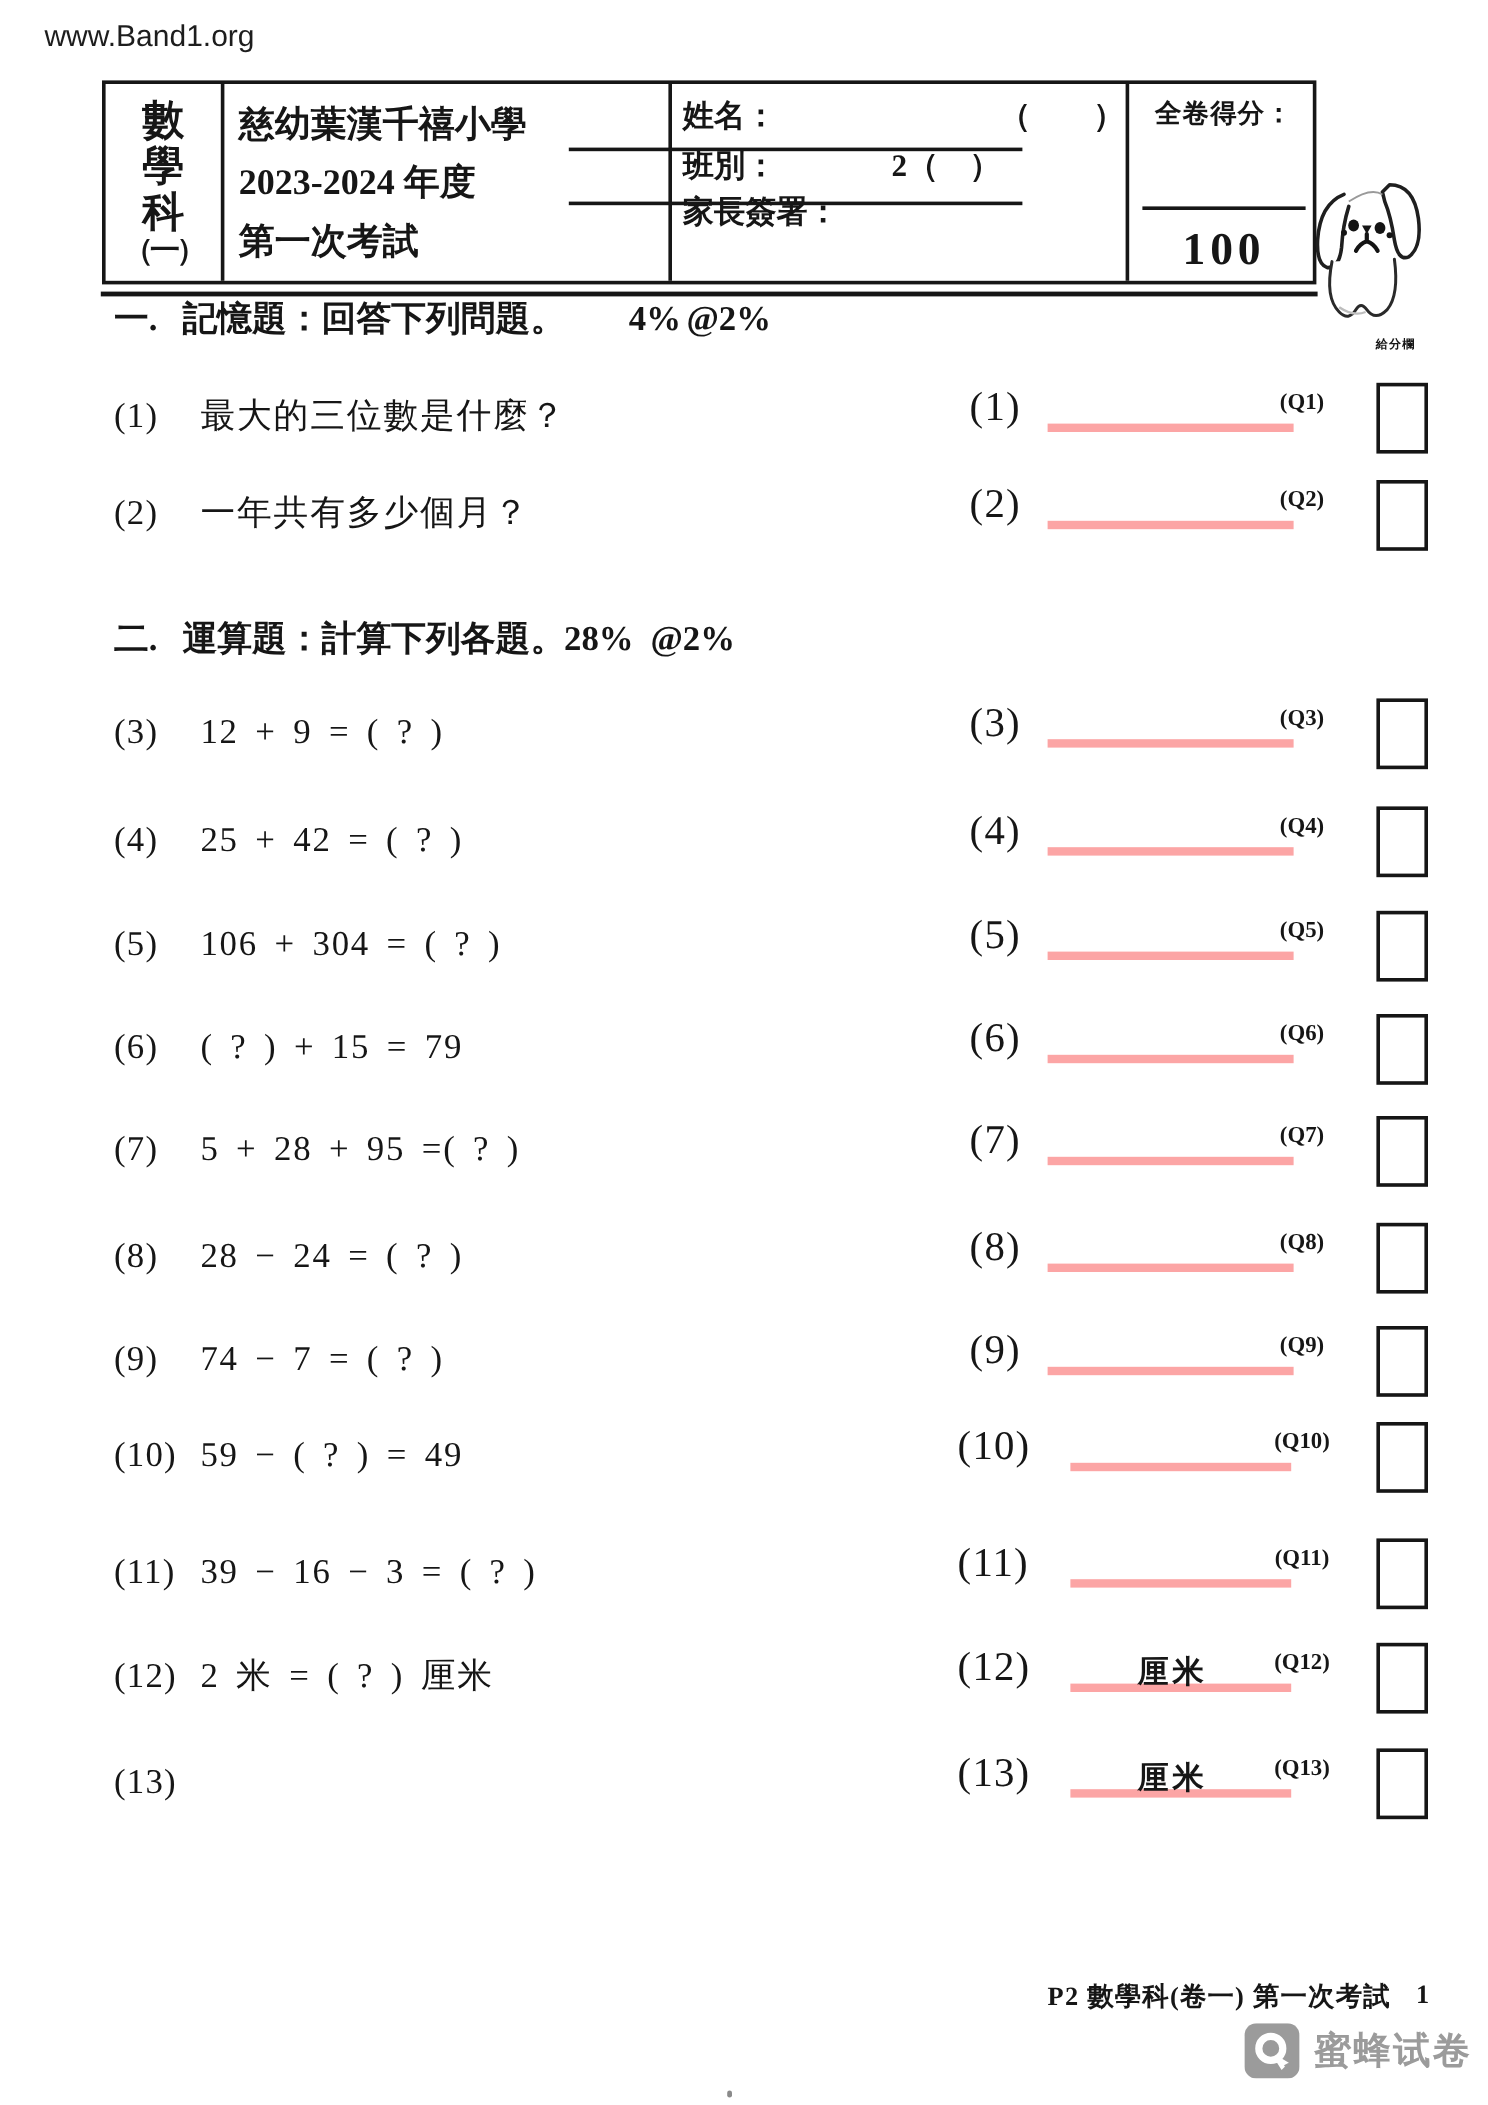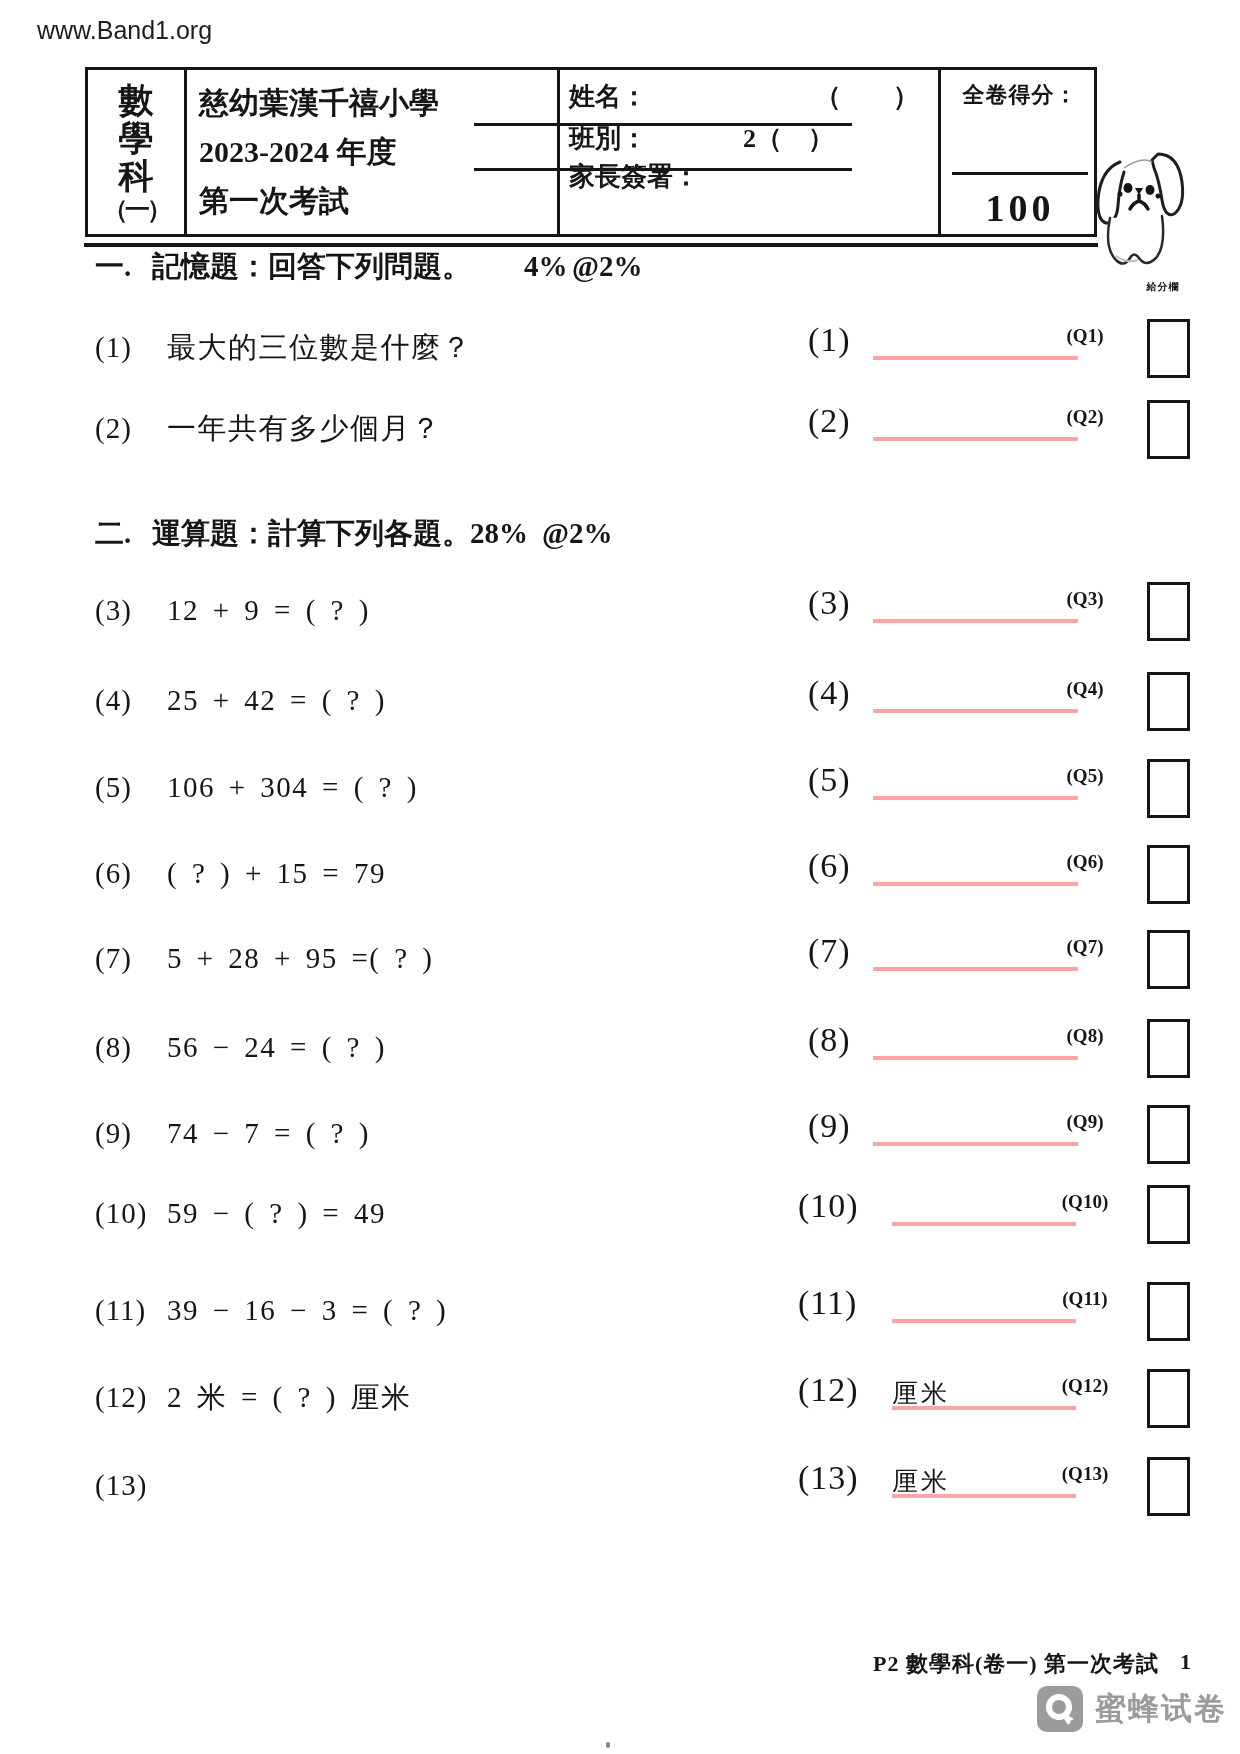--- a/index.html
+++ b/index.html
@@ -14,43 +14,43 @@
   .hdiv{position:absolute;height:2.5px;background:#161616;}
   .hdr-underline{position:absolute;left:84px;top:243px;width:1014px;height:3.5px;background:#161616;}
   .hdr-sub{position:absolute;left:0;top:0;width:96px;height:100%;display:flex;flex-direction:column;
            align-items:center;justify-content:center;font-weight:bold;}
   .sub-ch{font-size:35px;line-height:38px;}
   .sub-one{font-size:25px;line-height:27px;letter-spacing:-3px;}
   .hdr-school{position:absolute;left:99px;top:0;width:370px;height:100%;display:flex;flex-direction:column;
               justify-content:center;gap:8px;padding-left:12px;font-size:30px;font-weight:bold;box-sizing:border-box;}
   .hdr-name{position:absolute;left:471px;top:0;width:378px;height:100%;font-size:26px;font-weight:bold;}
   .nrow{display:flex;align-items:center;padding-left:10px;box-sizing:border-box;}
-  .nr1{height:53px;justify-content:space-between;padding-right:18px;}
+  .nr1{height:53px;justify-content:space-between;}
   .nr2{height:31px;}
   .nr2 .nval{margin-left:96px;}
   .nr3{height:68px;align-items:flex-start;padding-top:5px;}
   .hdr-score{position:absolute;left:852px;top:0;width:160px;height:100%;text-align:center;}
   .score-label{font-size:22px;font-weight:bold;margin-top:10px;letter-spacing:1px;}
   .score-line{width:136px;height:3px;background:#161616;margin:62px auto 0;}
   .score-val{font-size:38px;font-weight:bold;margin-top:11px;letter-spacing:4px;}
   
   .sc-label{position:absolute;left:1133px;top:280px;width:60px;text-align:center;
             font-size:10px;font-weight:bold;letter-spacing:1px;}
   
   .sec{position:absolute;left:0;width:1240px;height:44px;line-height:44px;font-weight:bold;font-size:29px;}
   .sec span{position:absolute;}
   
   .qrow{position:absolute;left:0;width:790px;height:44px;line-height:44px;font-size:29px;}
   .qrow .qno{position:absolute;left:95px;letter-spacing:1px;}
   .qrow .qtext{position:absolute;left:167px;letter-spacing:1.5px;word-spacing:5px;white-space:nowrap;}
   
   .arow{position:absolute;left:0;width:1240px;height:68px;}
   .ano{position:absolute;left:808px;top:8px;font-size:34px;letter-spacing:1px;}
-  .aline{position:absolute;left:873px;top:13px;width:205px;height:34px;border-bottom:4px solid #fca5a5;
-         box-sizing:border-box;text-align:left;padding-right:14px;font-size:26px;font-weight:normal;letter-spacing:3px;}
+  .aline{position:absolute;left:873px;top:13px;width:205px;height:34px;border-bottom:7px solid #fca5a5;
+         box-sizing:border-box;text-align:center;padding-right:14px;font-size:26px;font-weight:bold;letter-spacing:3px;}
   .arow.dd .ano{left:798px;}
   .arow.dd .aline{left:892px;width:184px;}
   .qtag{position:absolute;left:1056px;top:12px;width:58px;text-align:center;font-size:19px;font-weight:bold;}
   .qbox{position:absolute;left:1147px;top:6px;width:37px;height:53px;border:3px solid #161616;}
   
   .foot-credit{position:absolute;left:873px;top:1649px;font-size:22px;font-weight:bold;letter-spacing:1px;}
   .foot-page{position:absolute;left:1180px;top:1649px;font-size:22px;font-weight:bold;}
   .brand{position:absolute;left:1037px;top:1686px;display:flex;align-items:center;gap:12px;}
   .brand-text{font-family:"Liberation Sans","DejaVu Sans",sans-serif;font-size:31px;font-weight:bold;
               color:#9b9b9b;letter-spacing:2px;}
@@ -203,21 +203,21 @@
   </div>
   <div class="arow" style="top:924px">
     <span class="ano">(7)</span>
     <span class="aline"></span>
     <span class="qtag">(Q7)</span>
     <span class="qbox"></span>
   </div>
 
   <div class="qrow" style="top:1025px">
     <span class="qno">(8)</span>
-    <span class="qtext">56 − 24 = ( ? )</span>
+    <span class="qtext">28 − 24 = ( ? )</span>
   </div>
   <div class="arow" style="top:1013px">
     <span class="ano">(8)</span>
     <span class="aline"></span>
     <span class="qtag">(Q8)</span>
     <span class="qbox"></span>
   </div>
 
   <div class="qrow" style="top:1111px">
     <span class="qno">(9)</span>

